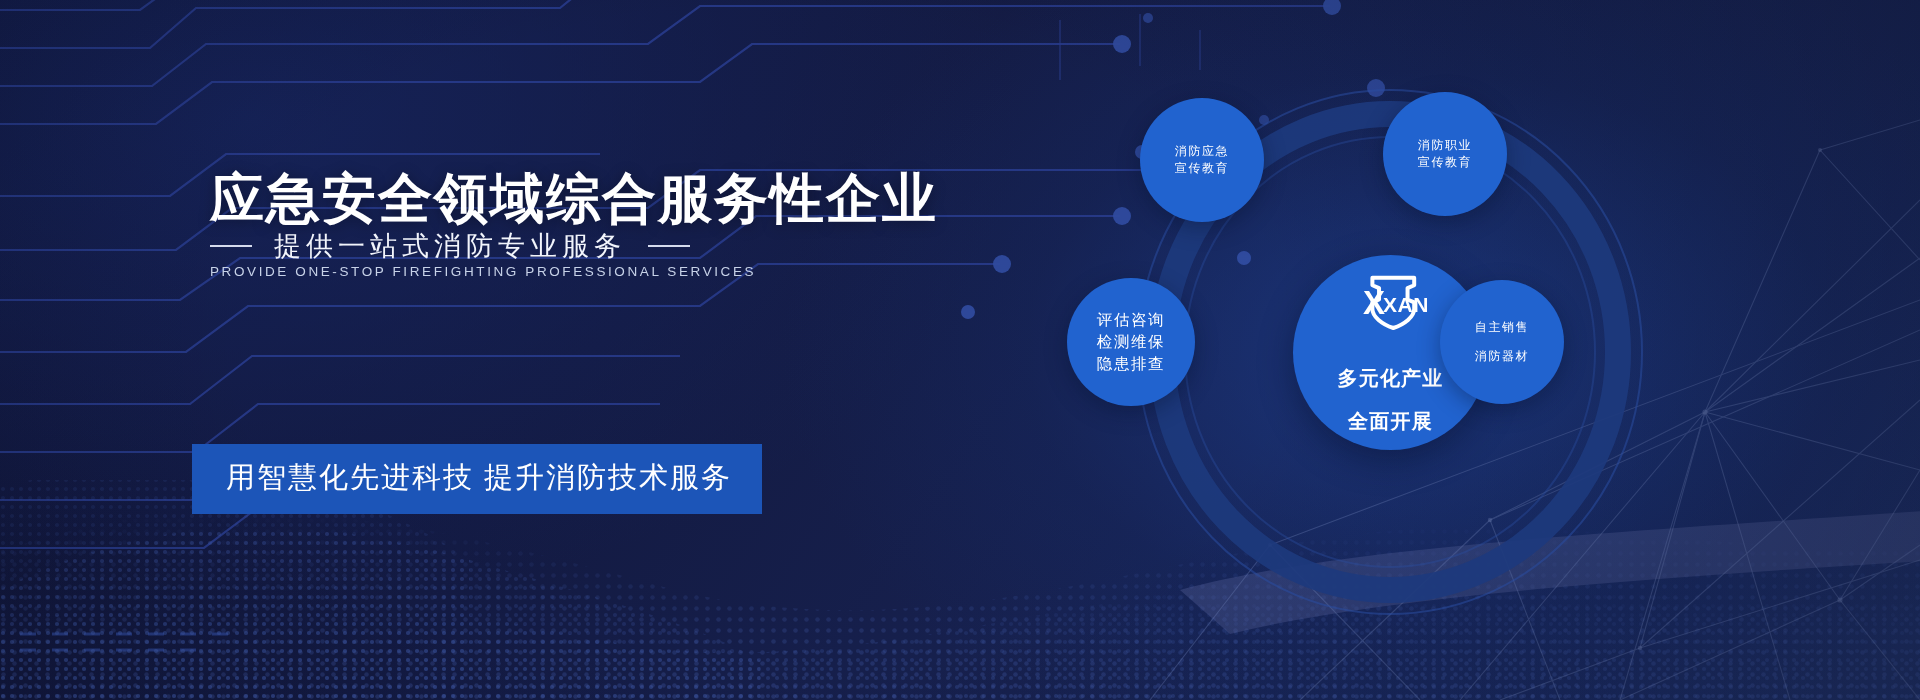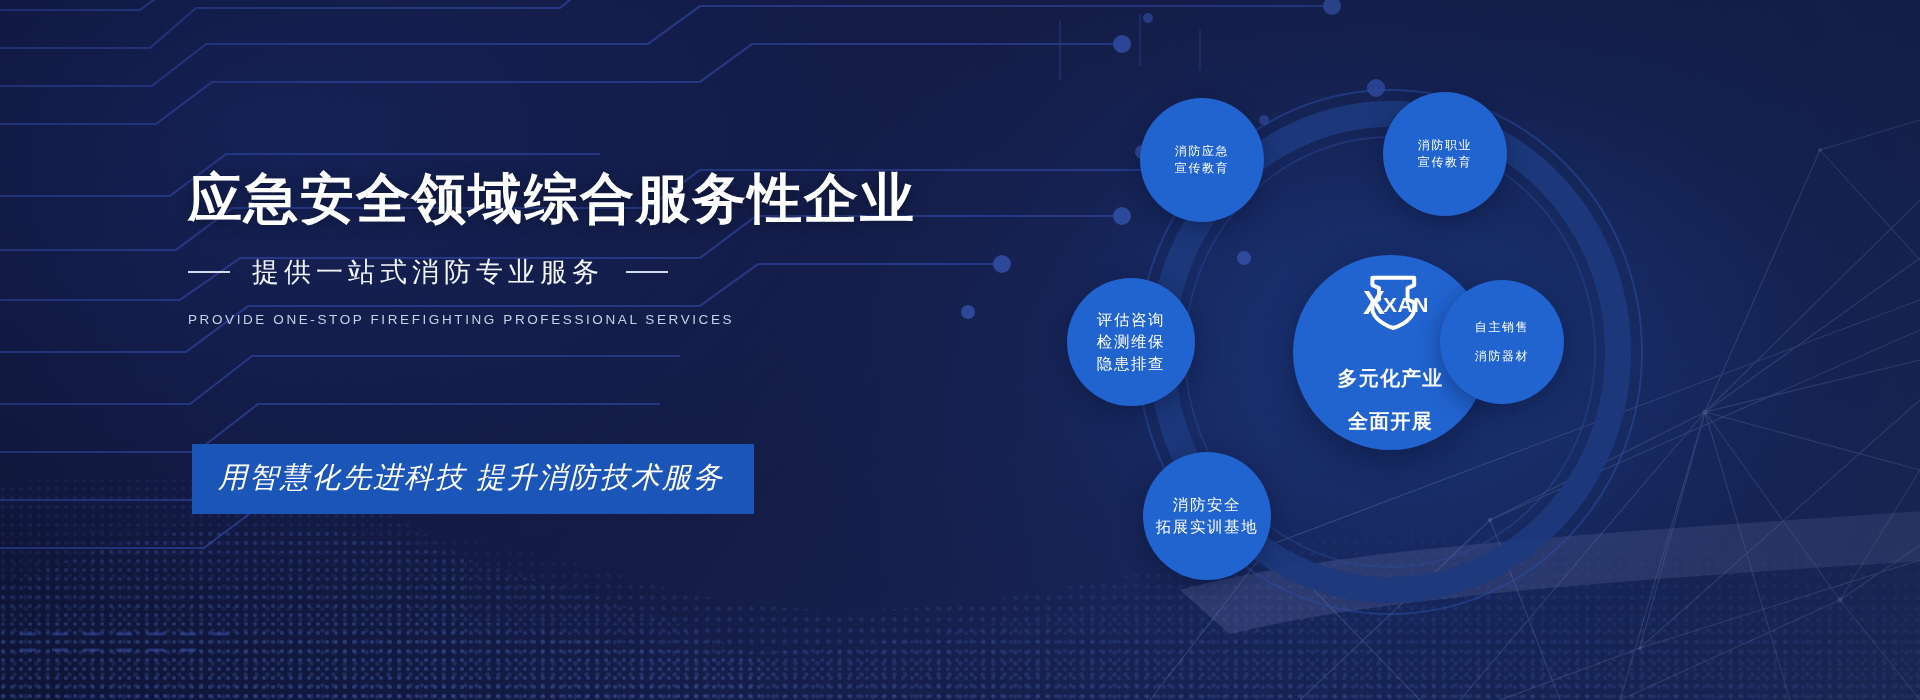--- a/index.html
+++ b/index.html
@@ -24,49 +24,46 @@
   #circuit{ opacity:.85; }
   #mesh-wave{ opacity:.9; }
   #net-lines{ opacity:.85; }
   #vignette{
     position:absolute; inset:0; pointer-events:none;
     background:radial-gradient(ellipse 1300px 820px at 760px 340px, rgba(0,0,0,0) 40%, rgba(5,8,24,0.35) 100%);
   }
 
   
   #left-copy{
-    position:absolute; left:188px; top:168px; width:700px;
+    position:absolute; left:210px; top:168px; width:700px;
   }
   #headline{
     font-size:54px; font-weight:bold; color:#ffffff;
     letter-spacing:2px; line-height:1.12;
     text-shadow:0 2px 14px rgba(0,0,0,.35);
     white-space:nowrap;
   }
   #subline-row{
     display:flex; align-items:center; gap:22px;
-    margin-top:26px;
   }
   .rule{
     width:42px; height:2px; background:#dfe6f5; opacity:.95; flex:0 0 auto;
   }
   #subline{
     font-size:27px; color:#f2f5fc; letter-spacing:5px; white-space:nowrap;
   }
   #eng-line{
-    margin-top:22px;
     font-size:13.5px; color:#c7d2e8; letter-spacing:2.6px;
     white-space:nowrap;
   }
   #cta-box{
     position:absolute; left:192px; top:444px;
     background:#1c55b8;
-    padding:14px 30px 16px 26px;
+    padding:14px 30px 16px 34px;
     display:inline-block;
-    font-style:italic;
   }
   #cta-text{
     font-size:29px; color:#ffffff; letter-spacing:2px; white-space:nowrap;
     font-weight:500;
   }
 
   
   #diagram{
     position:absolute; left:1085px; top:70px; width:700px; height:560px;
   }
@@ -266,20 +263,16 @@
       <span class="ln">评估咨询</span>
       <span class="ln">检测维保</span>
       <span class="ln">隐患排查</span>
     </div>
 
     <div class="node" id="node-r">
       <span class="ln">自主销售</span>
       <span class="ln">消防器材</span>
     </div>
 
-    <div class="node wide" id="node-bl">
-      <span class="ln">消防安全</span>
-      <span class="ln">拓展实训基地</span>
-    </div>
 
 
   </div>
 </div>
 
 </body></html>

